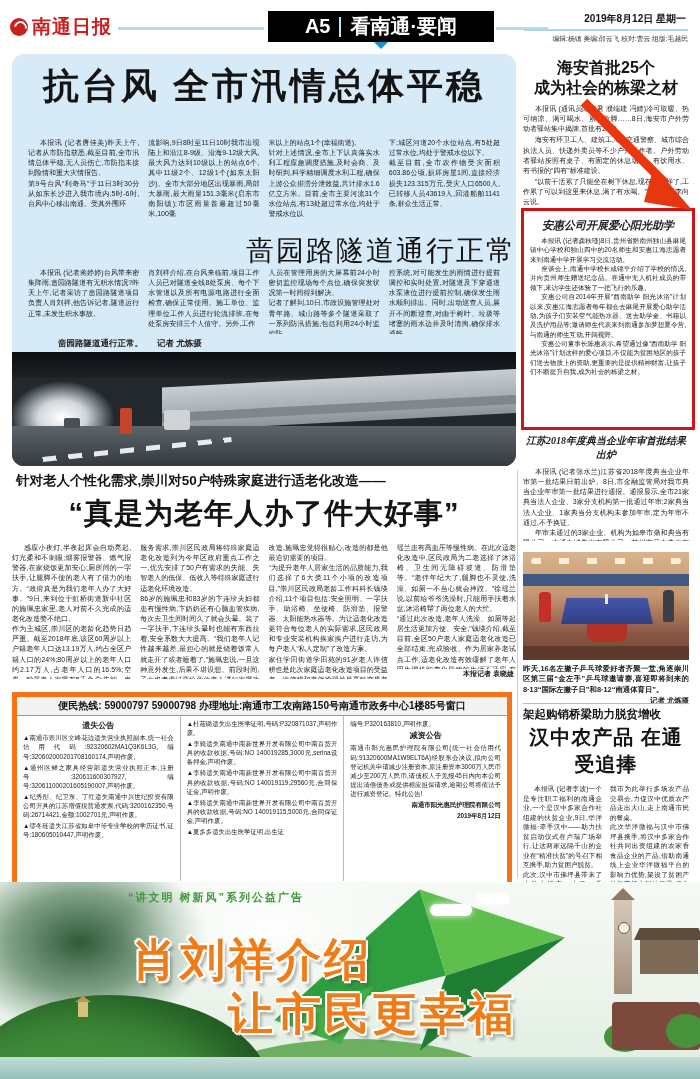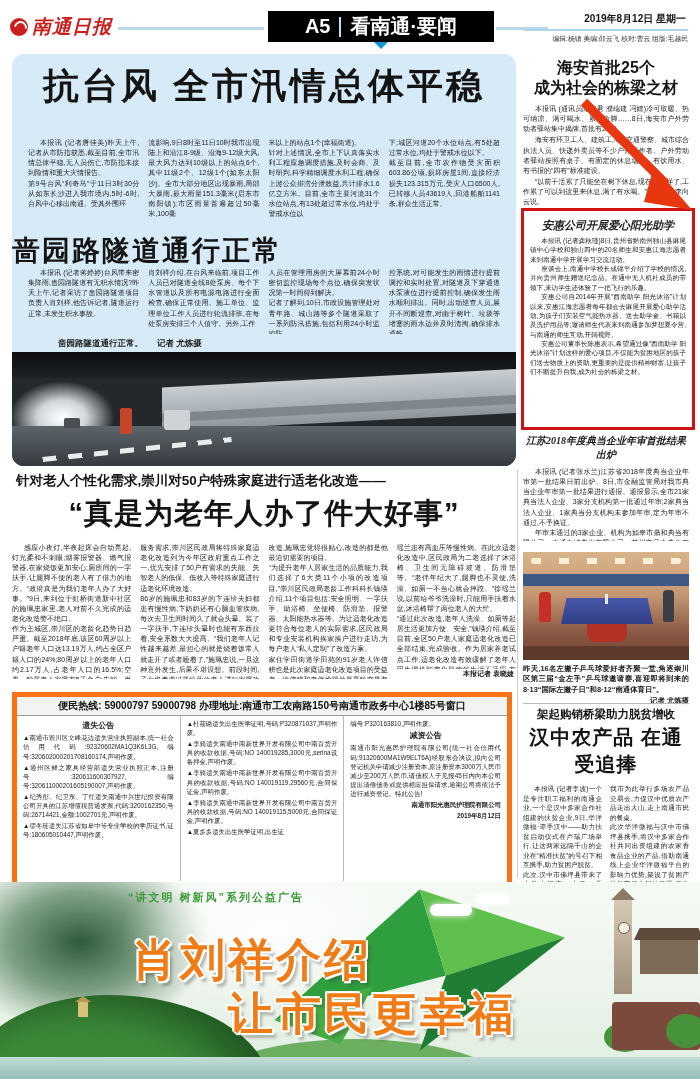--- a/index.html
+++ b/index.html
@@ -4,21 +4,21 @@
 <style>
   html,body{margin:0;padding:0;background:#ffffff;}
   .page{position:relative;width:700px;height:1079px;background:#ffffff;overflow:hidden;
         font-family:"Liberation Sans","DejaVu Sans",sans-serif;color:#1c1c1c;}
 
   
   .masthead{position:absolute;left:10px;top:14px;display:flex;align-items:center;gap:4px;}
   .emblem{position:relative;width:18px;height:18px;border-radius:50%;background:#c9201d;display:inline-block;}
   .emblem::after{content:"";position:absolute;left:4px;top:3px;width:9px;height:9px;border-radius:50%;
                  border:2.5px solid #fff;border-left-color:transparent;border-bottom-color:transparent;transform:rotate(-35deg);}
-  .logo-text{font-family:"Liberation Serif",serif;font-style:italic;font-weight:900;font-size:19px;color:#c9201d;letter-spacing:1px;}
+  .logo-text{font-family:"Liberation Serif",serif;font-weight:900;font-size:19px;color:#c9201d;letter-spacing:1px;}
   .hline{position:absolute;height:3px;background:#b9d8ec;}
   .hline.left{left:118px;top:27px;width:146px;}
   .hline.right{left:496px;top:27px;width:52px;}
   .page-label{position:absolute;left:268px;top:11px;width:226px;height:31px;background:#000000;color:#fff;
               display:flex;align-items:center;justify-content:center;gap:9px;font-size:20px;font-weight:bold;}
   .page-label .vline{width:2px;height:20px;background:#bfe2f3;}
   .page-label::after{content:"";position:absolute;left:50%;bottom:-7px;margin-left:-7px;
                      border:7px solid transparent;border-top-color:#1494d0;border-bottom:none;}
   .head-date{position:absolute;right:14px;top:12px;font-size:10px;font-weight:bold;color:#111;}
   .credit-line{position:absolute;left:524px;top:29px;width:164px;height:2px;background:#aed4ea;}
@@ -26,21 +26,21 @@
 
   
   .panel{position:absolute;left:12px;top:54px;width:504px;height:412px;background:#d6eaf7;border-radius:12px;overflow:hidden;}
   .storm-title{position:absolute;left:0;top:8px;width:100%;text-align:center;font-size:36px;font-weight:900;
                letter-spacing:3px;color:#141414;}
   .storm-sub{position:absolute;left:0;top:58px;width:100%;text-align:center;font-size:15px;font-weight:bold;color:#222;}
   .cols{position:absolute;display:flex;gap:9px;}
   .col{flex:1;font-size:7px;line-height:1.45;text-align:justify;white-space:pre-line;overflow:hidden;color:#222;}
   .col.first{text-indent:1.7em;}
   .storm-cols{left:16px;top:84px;right:16px;height:90px;}
-  .tunnel-title{position:absolute;left:0;top:178px;width:100%;text-align:left;font-size:28px;font-weight:700;
+  .tunnel-title{position:absolute;left:0;top:178px;width:100%;text-align:right;font-size:28px;font-weight:400;
                 letter-spacing:2px;color:#141414;}
   .tunnel-cols{left:16px;top:214px;right:16px;height:66px;}
   .photo-cap{position:absolute;left:46px;top:284px;font-size:8.5px;font-weight:bold;color:#222;display:flex;gap:14px;}
   .tunnel-photo{position:absolute;left:0;top:298px;width:100%;height:114px;background:#23282d;border-bottom:3px solid #3f9fd4;overflow:hidden;}
   .tp-glow{position:absolute;left:-20px;top:6px;width:200px;height:108px;
            background:radial-gradient(closest-side at 35% 55%, #ffffff 0%, #cfd6da 35%, rgba(40,45,50,0) 75%);}
   .tp-ceiling{position:absolute;left:0;top:0;width:100%;height:26px;background:linear-gradient(180deg,#0c0e10,#1d2226);}
   .tp-wall{position:absolute;left:150px;top:26px;width:360px;height:44px;
            background:linear-gradient(180deg,#c8ced2 0%,#aab2b8 55%,#8d959b 100%);transform:skewY(-3deg);}
   .tp-stripe{position:absolute;left:150px;top:52px;width:360px;height:9px;background:#7e8positive;background:#7e878d;transform:skewY(-3deg);}
@@ -81,21 +81,21 @@
   .pp-table-base{position:absolute;left:64px;top:72px;width:40px;height:18px;background:#b23228;border-radius:0 0 8px 8px;}
   .pp-net{position:absolute;left:82px;top:42px;width:3px;height:10px;background:#e8e8e8;}
   .pp-player-red{position:absolute;left:16px;top:40px;width:12px;height:30px;background:#c62f28;border-radius:4px 4px 2px 2px;}
   .pp-player-dark{position:absolute;left:140px;top:38px;width:11px;height:32px;background:#3c3f45;border-radius:4px 4px 2px 2px;}
   .pp-floor{position:absolute;left:0;bottom:0;width:100%;height:14px;background:#5e3a2c;}
   .pp-caption{position:absolute;left:523px;top:664px;width:166px;font-size:7.4px;font-weight:bold;line-height:1.4;
               text-align:justify;color:#222;}
   .pp-credit{text-align:right;font-weight:bold;margin-top:1px;}
   .r-divider{position:absolute;left:523px;top:703px;width:166px;height:1px;background:#b9b9b9;}
   .hz{top:707px;}
-  .hz-kicker{font-size:11.5px;font-weight:900;text-align:center;color:#141414;}
+  .hz-kicker{font-size:11.5px;font-weight:900;text-align:left;color:#141414;}
   .hz-title{font-size:20px;font-weight:900;text-align:center;margin-top:2px;letter-spacing:1px;color:#141414;}
   .hz-cols{display:flex;gap:8px;margin-top:6px;height:118px;}
   .hz-col{flex:1;font-size:6.6px;line-height:1.45;text-align:justify;white-space:pre-line;overflow:hidden;color:#222;}
   .hz-col.first{text-indent:1.7em;}
   .v-rule{position:absolute;left:517px;top:470px;width:1px;height:408px;background:#cccccc;}
 
   
   .elderly{position:absolute;left:12px;top:472px;width:504px;}
   .eld-kicker{font-size:13.5px;font-weight:900;color:#141414;padding-left:4px;}
   .eld-title{font-size:29px;font-weight:900;text-align:center;margin-top:4px;letter-spacing:1px;color:#141414;}

